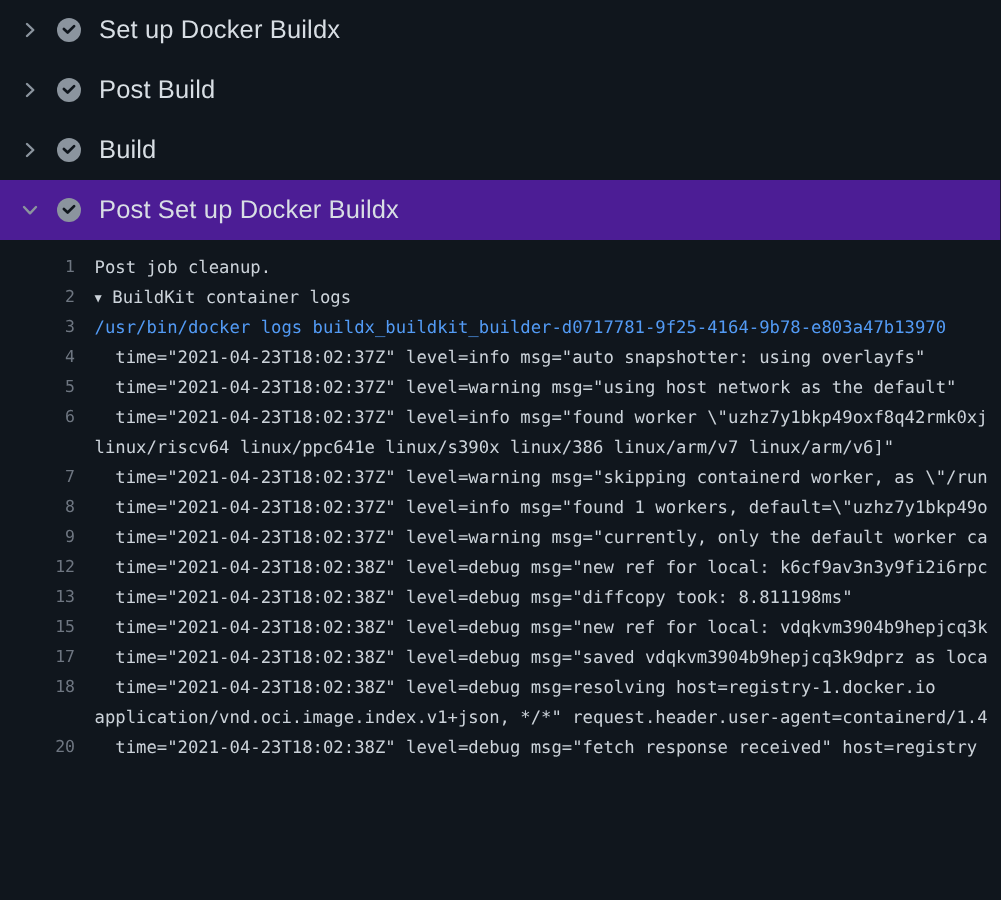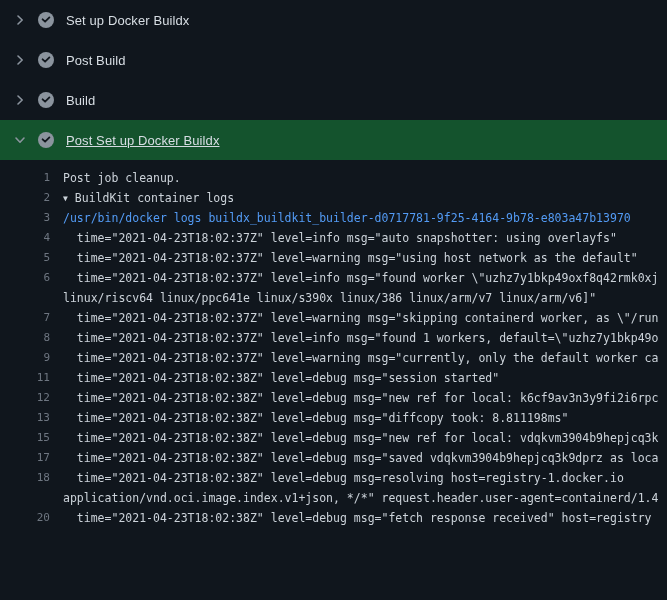--- a/index.html
+++ b/index.html
@@ -10,35 +10,35 @@
     color:#d4dae0;
   }
   .viewer { width:667px; height:600px; overflow:hidden; }
 
   
   .section-header {
     display:flex; align-items:center;
     height:40px; padding:0 12px;
     cursor:pointer;
   }
-  .section-header.expanded { background:#14532d;text-decoration:underline; }
+  .section-header.expanded { background:#4c1d95; }
   .chevron {
     width:16px; height:16px; flex:none;
     display:flex; align-items:center; justify-content:center;
   }
   .chevron svg { display:block; }
   .chevron.down svg { transform:rotate(90deg); }
   .check {
     width:16px; height:16px; flex:none;
     margin-left:10px;
     display:flex; align-items:center; justify-content:center;
   }
   .section-title {
     margin-left:12px;
-    font-size:13px;
+    font-size:17px;
     color:#d8dee4;
     letter-spacing:.1px;
   }
 
   
   .log-body {
     padding-top:8px;
     font-family:"DejaVu Sans Mono","Liberation Mono",monospace;
     font-size:11.5px;
     color:#ccd3da;
@@ -179,24 +179,20 @@
     <span class="log-num">8</span>
     <span class="log-text">  time="2021-04-23T18:02:37Z" level=info msg="found 1 workers, default=\"uzhz7y1bkp49o</span>
   </div>
 
   <div class="log-row">
     <span class="log-num">9</span>
     <span class="log-text">  time="2021-04-23T18:02:37Z" level=warning msg="currently, only the default worker ca</span>
   </div>
 
 
-  <div class="log-row">
-    <span class="log-num">11</span>
-    <span class="log-text">  time="2021-04-23T18:02:38Z" level=debug msg="session started"</span>
-  </div>
 
   <div class="log-row">
     <span class="log-num">12</span>
     <span class="log-text">  time="2021-04-23T18:02:38Z" level=debug msg="new ref for local: k6cf9av3n3y9fi2i6rpc</span>
   </div>
 
   <div class="log-row">
     <span class="log-num">13</span>
     <span class="log-text">  time="2021-04-23T18:02:38Z" level=debug msg="diffcopy took: 8.811198ms"</span>
   </div>

